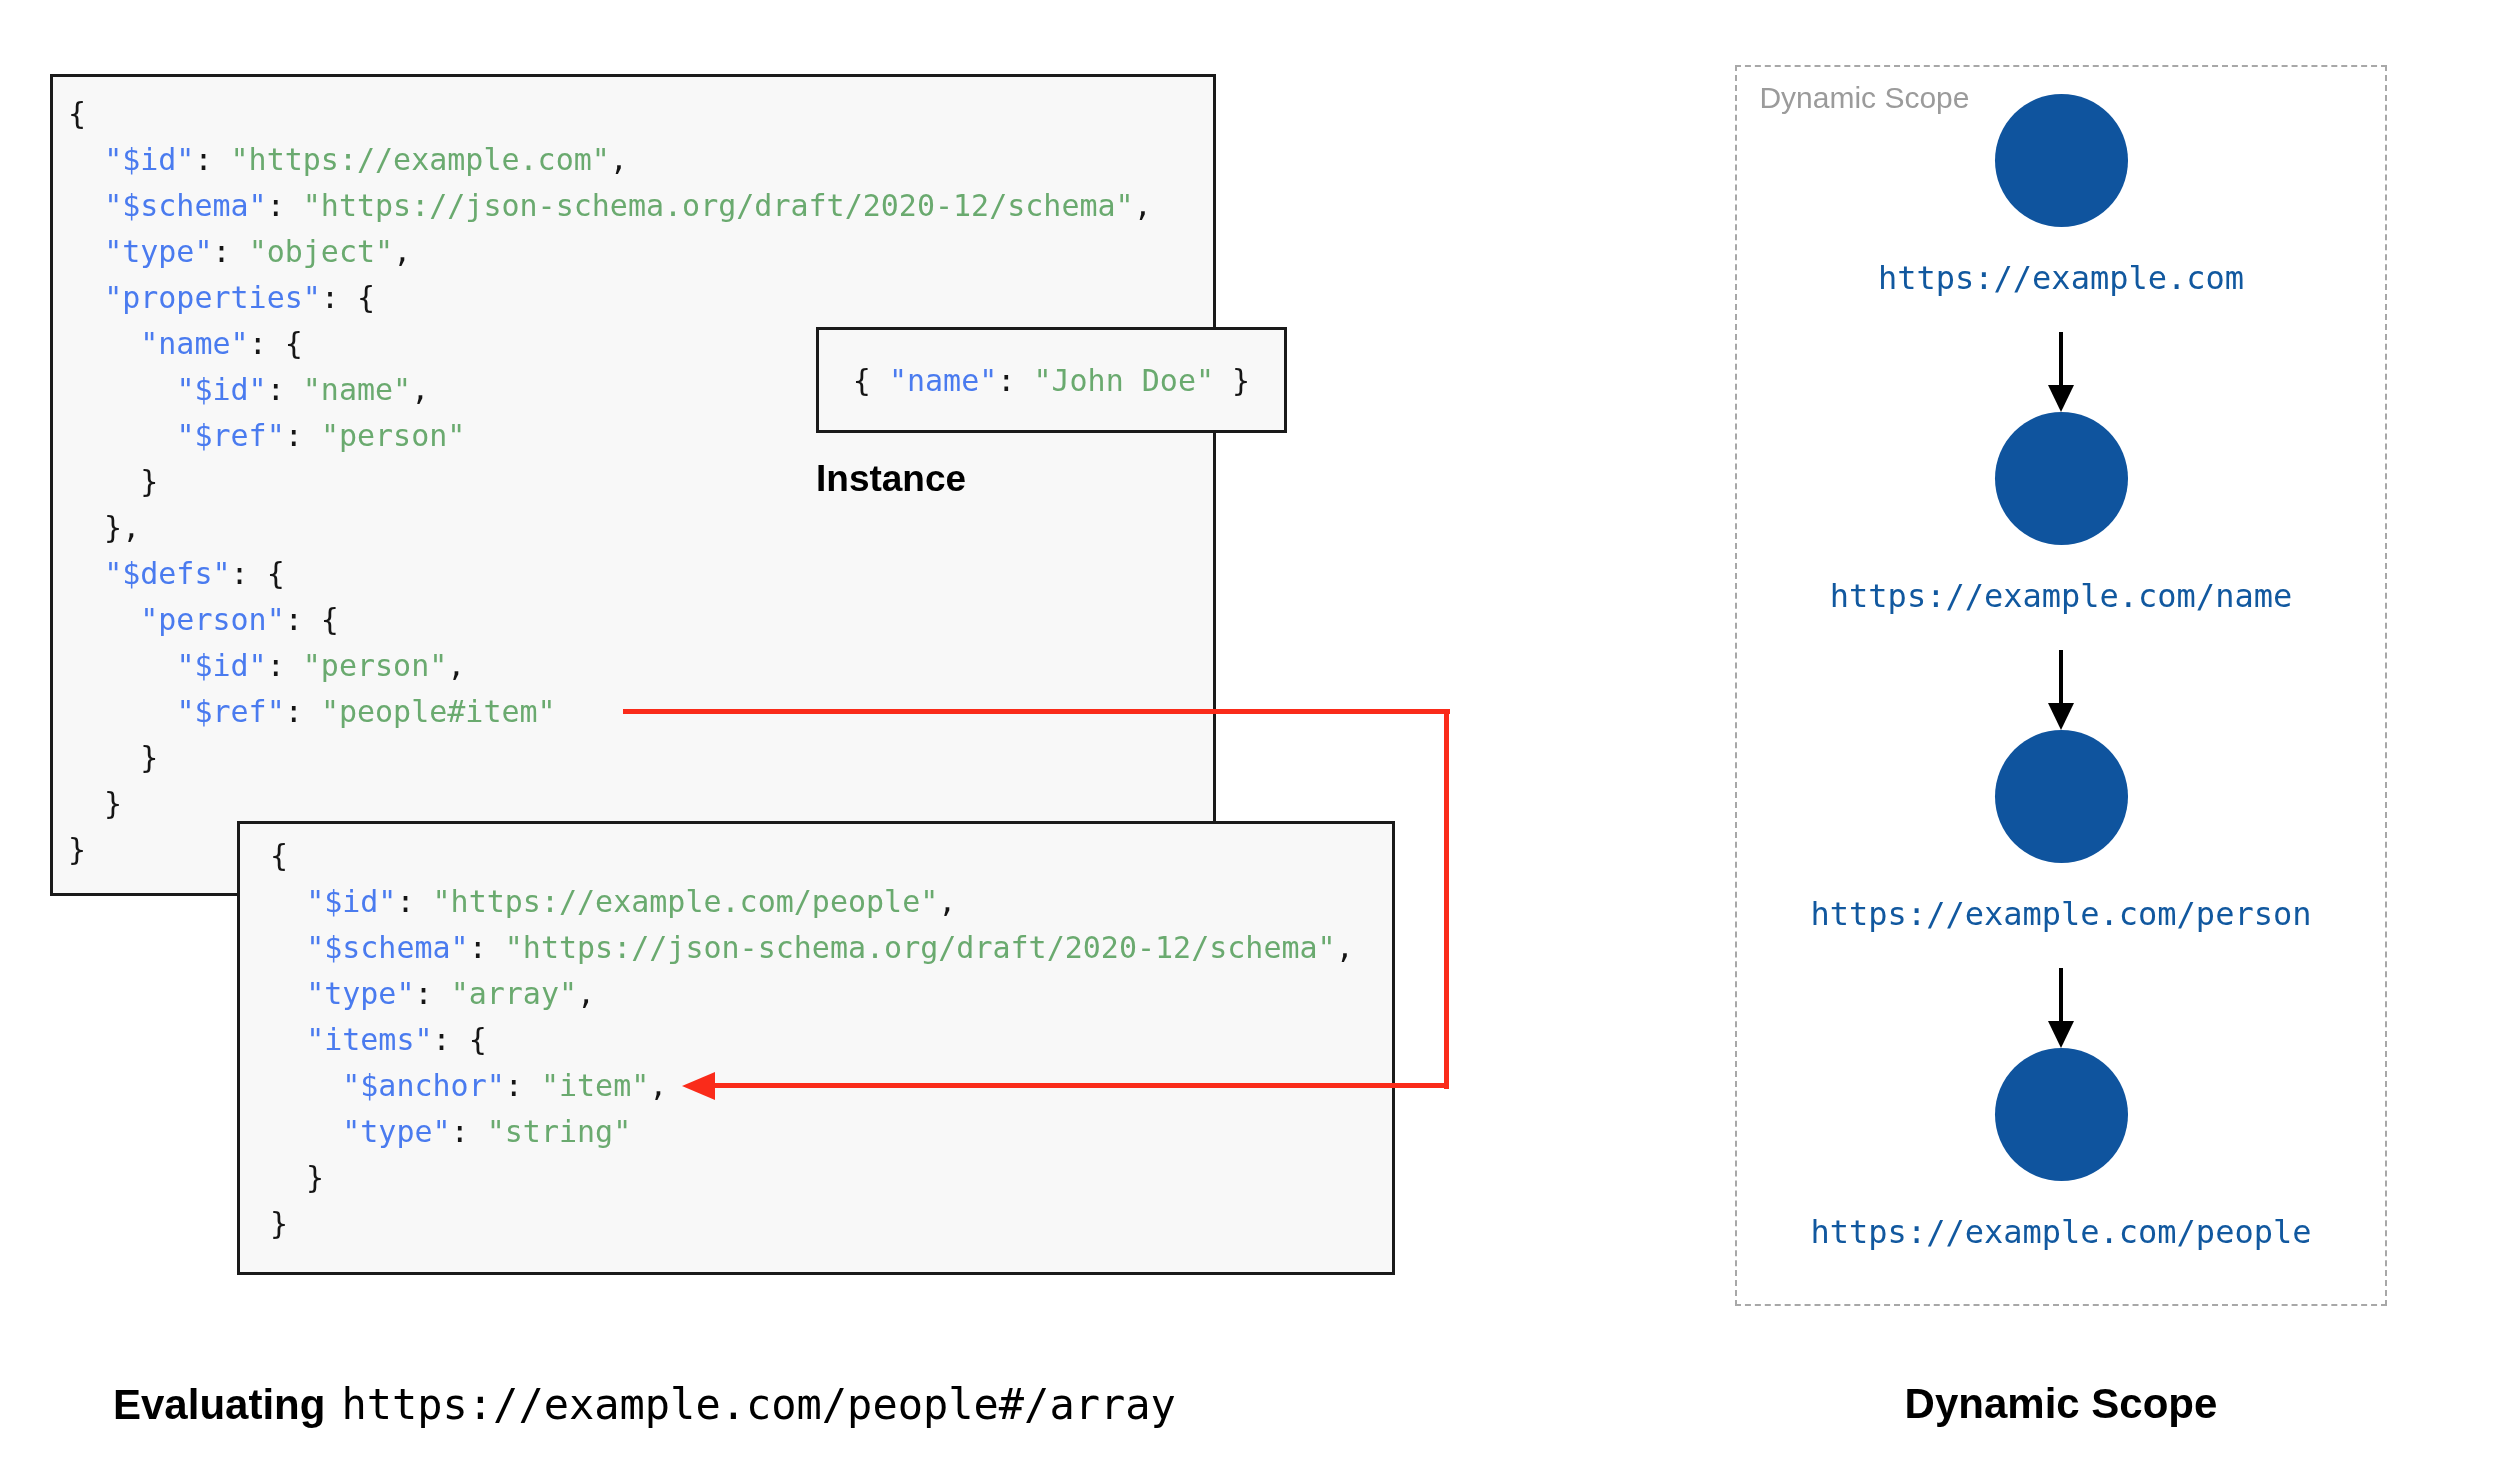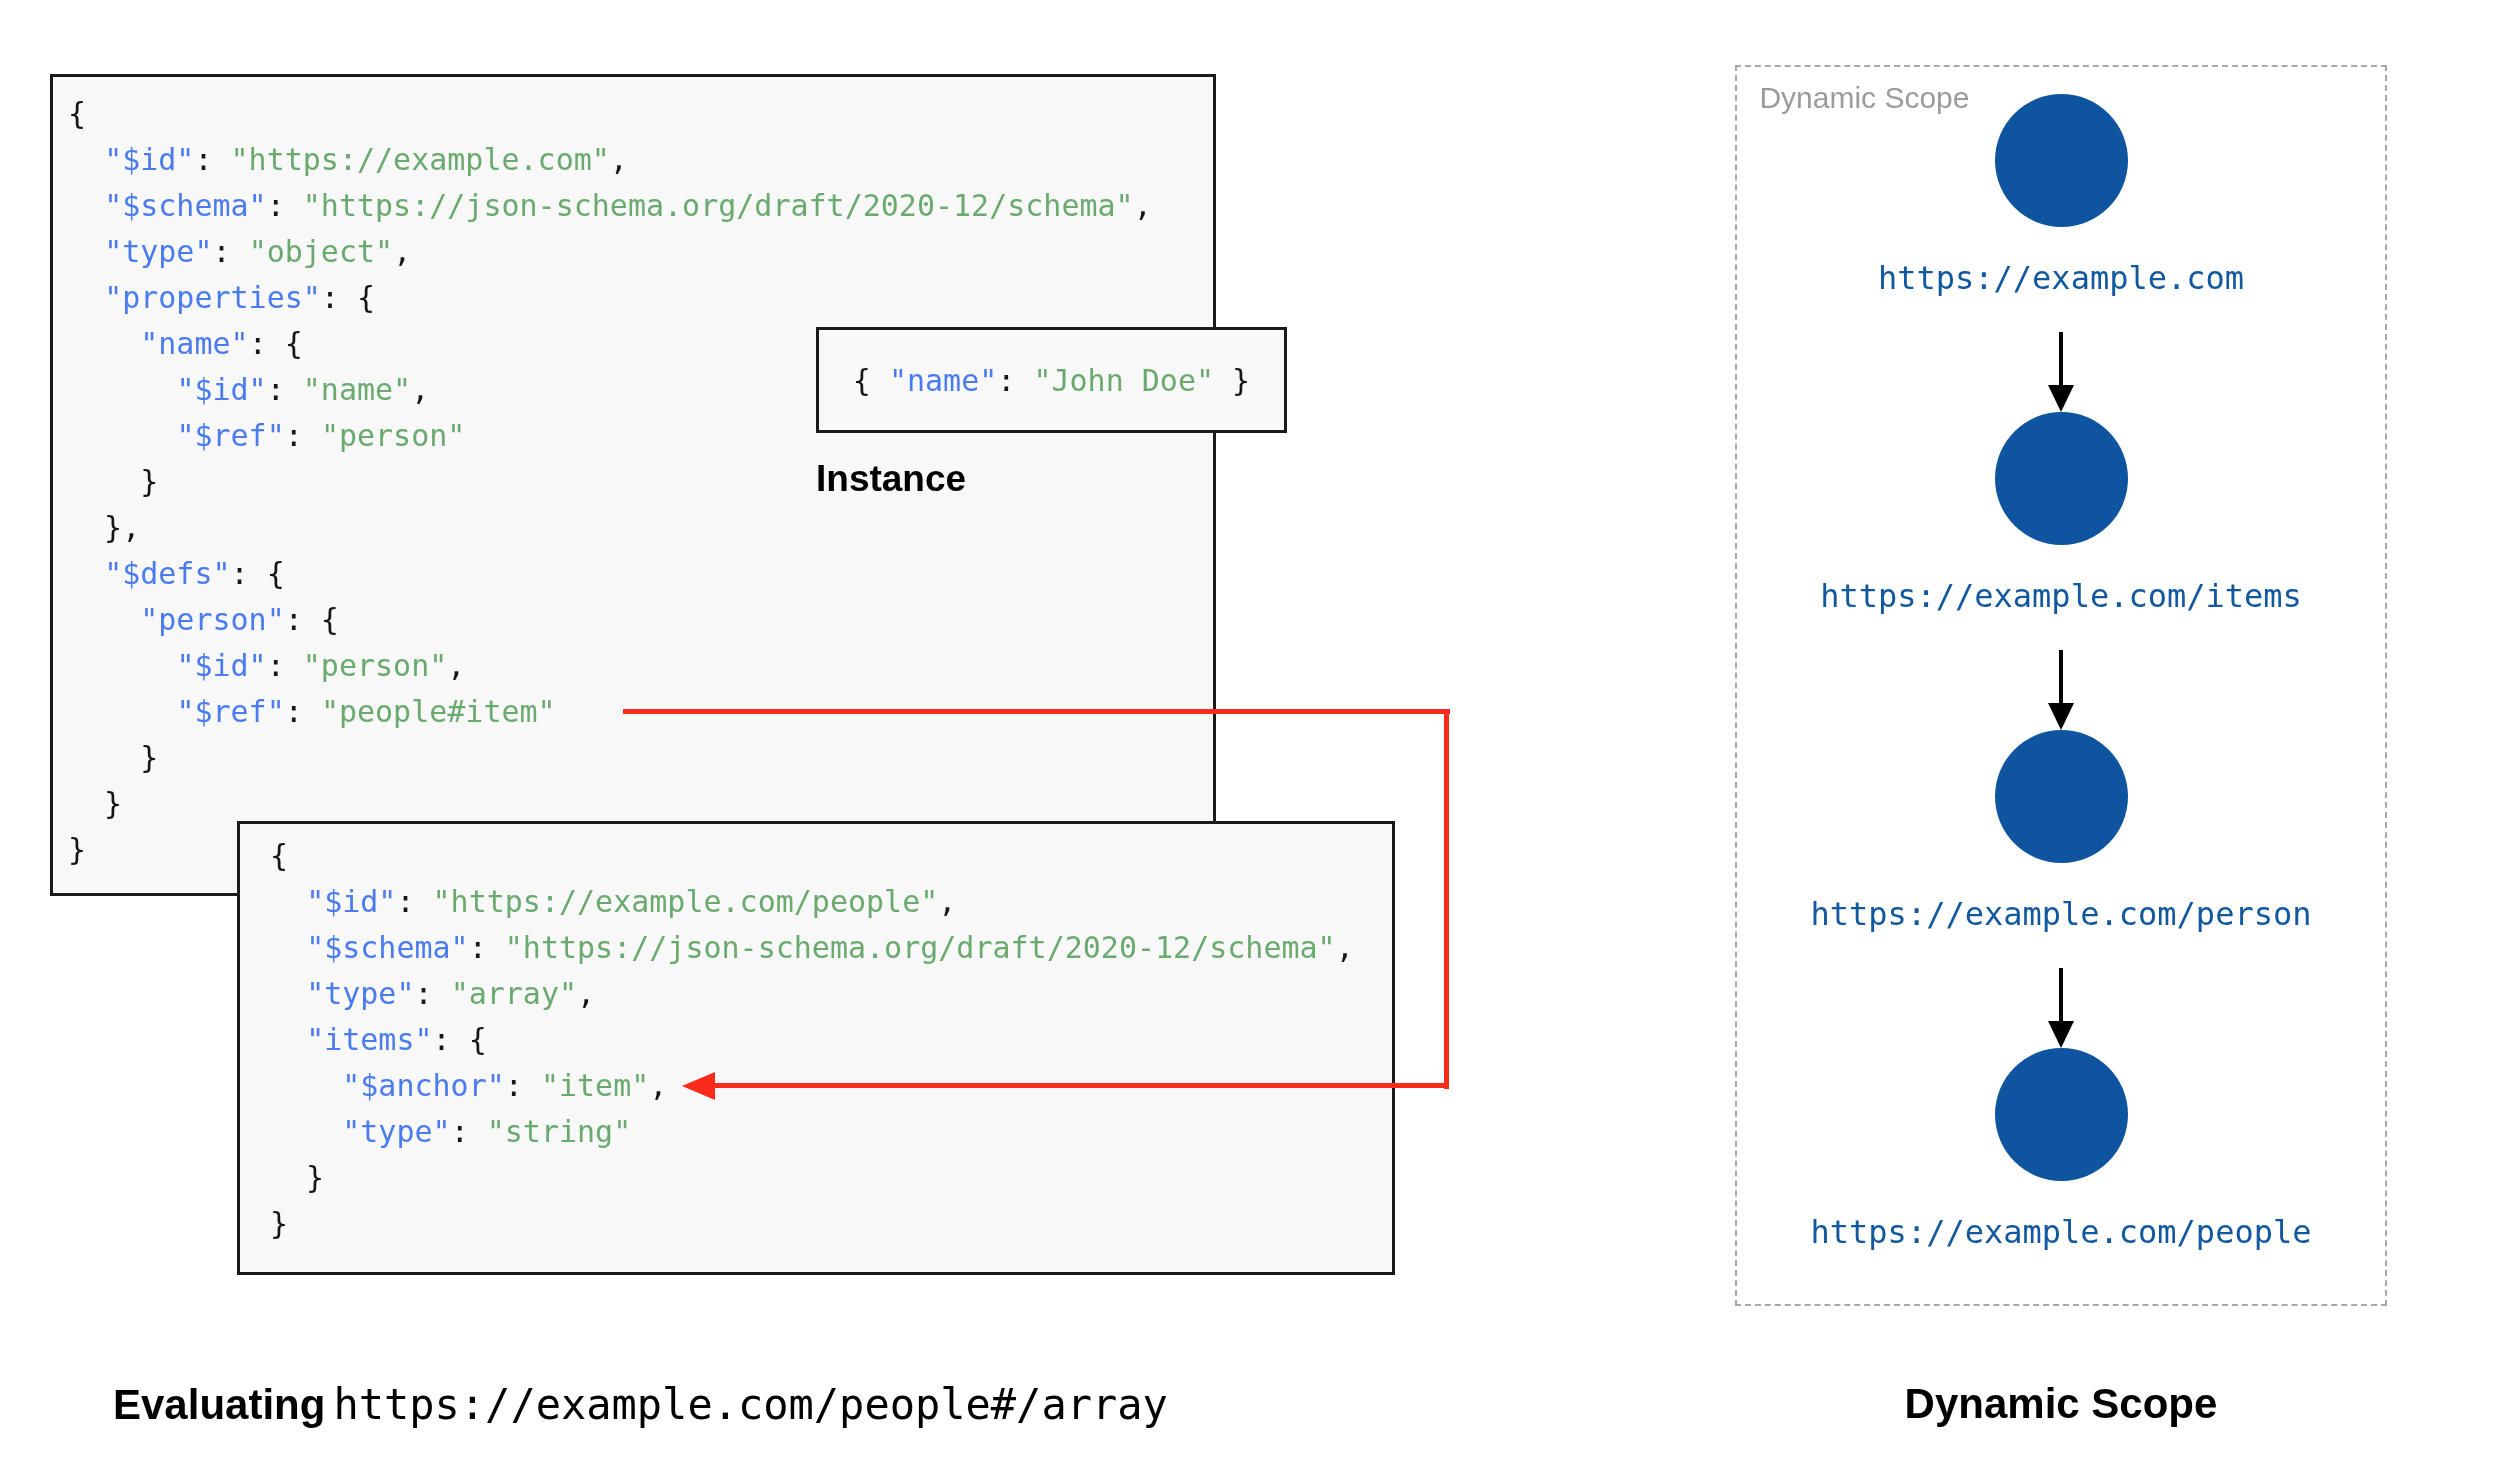--- a/index.html
+++ b/index.html
@@ -79,21 +79,21 @@
     display:flex; flex-direction:column; align-items:center;}
   .down-arrow .stem{width:4.3px; height:53px; background:#000;}
   .down-arrow .head{
     width:0; height:0;
     border-left:13px solid transparent; border-right:13px solid transparent;
     border-top:27px solid #000;
   }
   
   #caption-evaluating{
     position:absolute; left:113px; top:1380px;
-    display:flex; align-items:baseline; gap:8px; white-space:nowrap;
+    display:flex; align-items:baseline; gap:16px; white-space:nowrap;
   }
   #caption-evaluating .bold{font-size:42px; font-weight:bold;}
   #caption-evaluating .uri{
     font-family:"DejaVu Sans Mono", monospace; font-size:42px; color:var(--text);
   }
   #caption-scope{
     position:absolute; left:1735px; top:1380px; width:652px; text-align:center;
     font-size:42px; font-weight:bold;
   }
 </style>
@@ -148,21 +148,21 @@
     <div id="scope-box-title">Dynamic Scope</div>
   </div>
   <div id="scope-stack">
       <div class="node-circle"></div>
       <div class="node-label">https://example.com</div>
       <div class="down-arrow">
         <div class="stem"></div>
         <div class="head"></div>
       </div>
       <div class="node-circle"></div>
-      <div class="node-label">https://example.com/items</div>
+      <div class="node-label">https://example.com/name</div>
       <div class="down-arrow">
         <div class="stem"></div>
         <div class="head"></div>
       </div>
       <div class="node-circle"></div>
       <div class="node-label">https://example.com/person</div>
       <div class="down-arrow">
         <div class="stem"></div>
         <div class="head"></div>
       </div>

